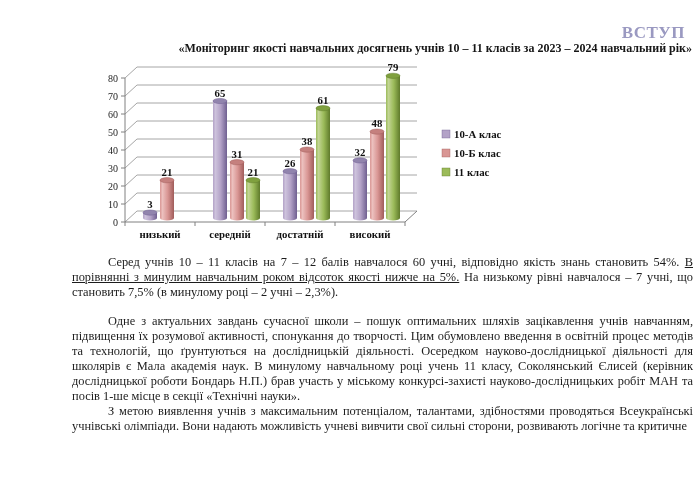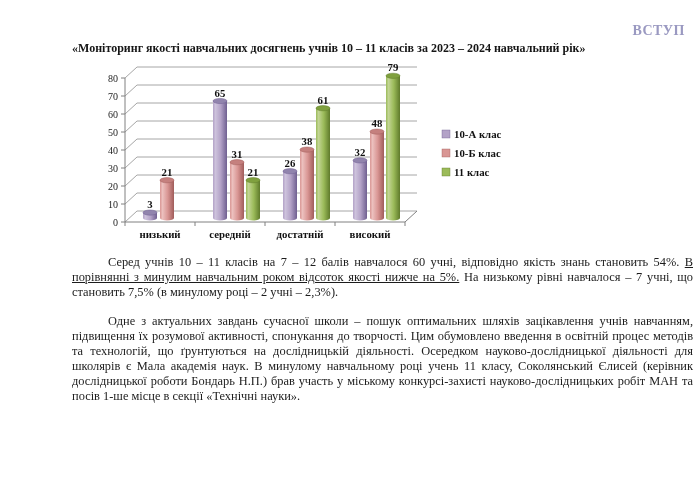--- a/index.html
+++ b/index.html
@@ -7,27 +7,27 @@
   body {
     width:700px; height:494px;
     background:#ffffff;
     font-family:"Liberation Serif", serif;
     color:#1c1c1c;
     position:relative;
     overflow:hidden;
   }
   .intro-heading {
     position:absolute; top:23px; right:15px;
-    font-weight:bold; font-size:14px;
+    font-weight:bold; font-size:17px;
     letter-spacing:0.5px;
     color:#9a99c1;
   }
   .doc-title {
     position:absolute; top:41px; left:72px; width:620px;
-    text-align:left; font-weight:bold; font-size:12px;
+    text-align:right; font-weight:bold; font-size:12px;
     color:#161616;
   }
   .chart-wrap {
     position:absolute; top:55px; left:90px; width:490px; height:196px;
   }
   .chart-wrap svg {
     font-family:"Liberation Serif", serif;
   }
   .text-block {
     position:absolute; top:255px; left:72px; width:621px;
@@ -154,13 +154,14 @@
       <rect x="352" y="94" width="8" height="8" fill="#d99694" stroke="#a05c5a" stroke-width="0.4"></rect>
       <text x="364" y="101.5" font-size="10.8" font-weight="bold" fill="#111">10-Б клас</text>
       <rect x="352" y="113" width="8" height="8" fill="#9bbb59" stroke="#5f7a2b" stroke-width="0.4"></rect>
       <text x="364" y="120.5" font-size="10.8" font-weight="bold" fill="#111">11 клас</text>
     </svg>
 </div>
 
 <div class="text-block">
   <p class="para gap-after"><span>Серед учнів 10 – 11 класів на 7 – 12 балів навчалося 60 учні, відповідно якість знань становить 54%. </span><span class="ul">В порівнянні з минулим навчальним роком відсоток якості нижче на 5%.</span><span> На низькому рівні навчалося – 7 учні, що становить 7,5% (в минулому році – 2 учні – 2,3%).</span></p>
   <p class="para">Одне з актуальних завдань сучасної школи – пошук оптимальних шляхів зацікавлення учнів навчанням, підвищення їх розумової активності, спонукання до творчості. Цим обумовлено введення в освітній процес методів та технологій, що ґрунтуються на дослідницькій діяльності. Осередком науково-дослідницької діяльності для школярів є Мала академія наук. В минулому навчальному році учень 11 класу, Соколянський Єлисей (керівник дослідницької роботи Бондарь Н.П.) брав участь у міському конкурсі-захисті науково-дослідницьких робіт МАН та посів 1-ше місце в секції «Технічні науки».</p>
+  <p class="para">З метою виявлення учнів з максимальним потенціалом, талантами, здібностями проводяться Всеукраїнські учнівські олімпіади. Вони надають можливість учневі вивчити свої сильні сторони, розвивають логічне та критичне</p>
 </div>
 
 </body></html>

